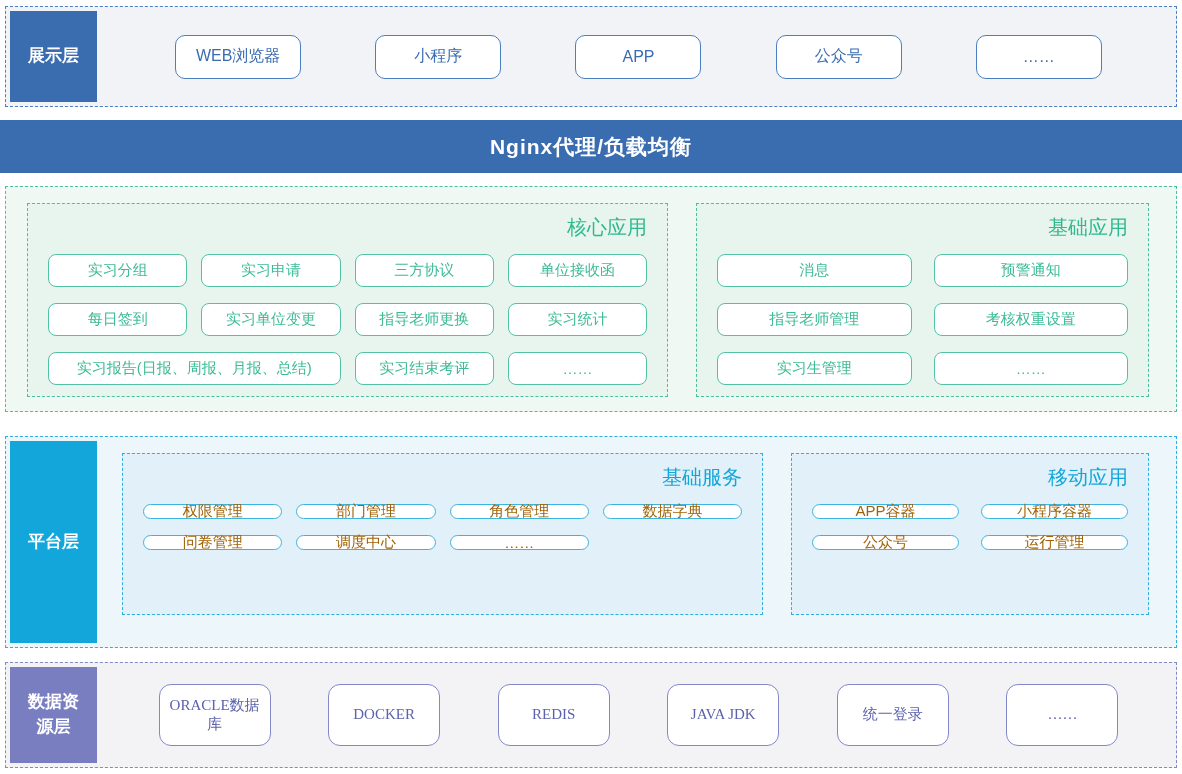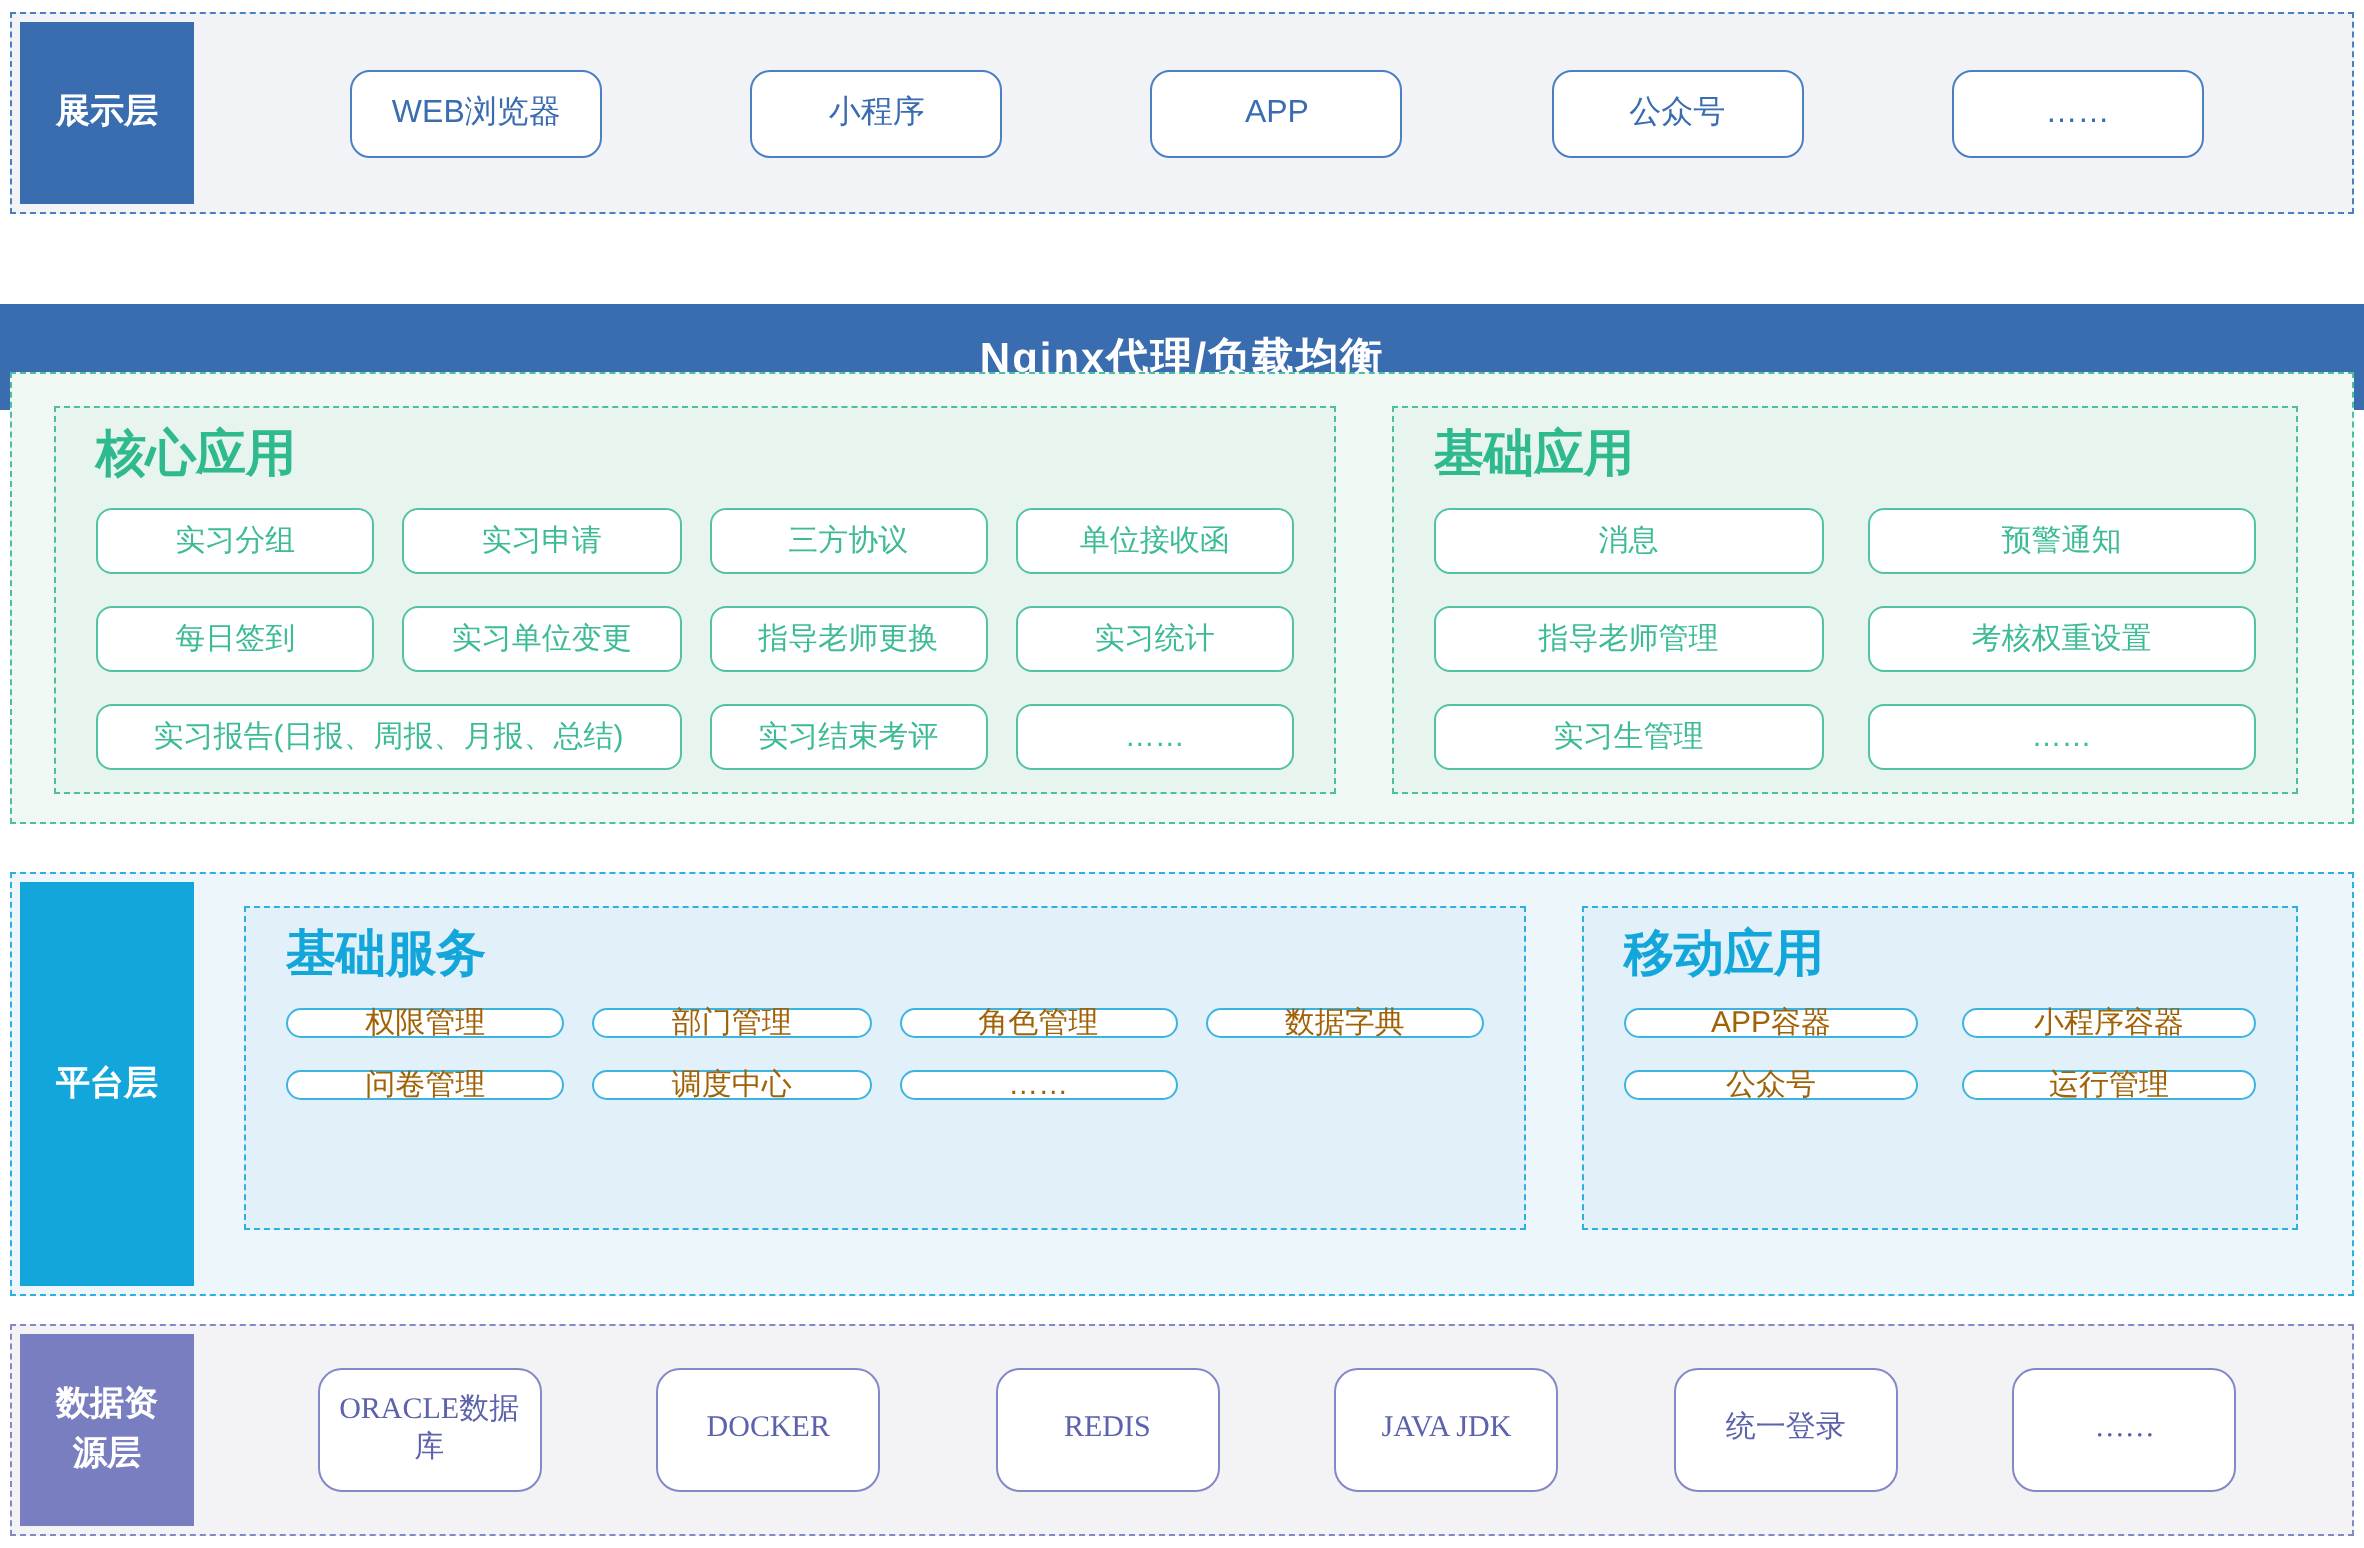--- a/index.html
+++ b/index.html
@@ -15,21 +15,21 @@
   }
   .layer-presentation { top:6px;  height:101px; background:#f2f3f7; border:1.5px dashed #4a7fc1; }
   .layer-application  { top:186px; height:226px; background:#f0f8f4; border:1.5px dashed #4cbfa0; }
   .layer-platform     { top:436px; height:212px; background:#edf6fb; border:1.5px dashed #2eafe0; }
   .layer-data         { top:662px; height:106px; background:#f3f3f6; border:1.5px dashed #8388c7;font-family:Liberation Serif, serif; }
 
   .nginx-bar {
     position:absolute; left:0; right:0; top:120px; height:53px;
     background:#3a6cb0; color:#ffffff;
     display:flex; align-items:center; justify-content:center;
-    font-size:21px; font-weight:bold; letter-spacing:1px;margin-top:32px;
+    font-size:21px; font-weight:bold; letter-spacing:1px;
   }
 
   .layer-label {
     flex:0 0 87px; margin:4px; box-sizing:border-box;
     display:flex; align-items:center; justify-content:center;
     color:#ffffff; font-size:17px; font-weight:bold; text-align:center;
     line-height:1.45;
   }
   .label-blue   { background:#3a6cb0; }
   .label-green  { background:#41b79a; }
@@ -42,21 +42,21 @@
   .groups-content { padding:16px 27px 0 21px; gap:28px; }
   .group {
     box-sizing:border-box; border:1.5px dashed; padding:8px 20px 0;
   }
   .group-green { background:#e8f4ee; border-color:#4cbfa0; height:194px; }
   .group-cyan  { background:#e2f1f9; border-color:#2eafe0; height:162px; }
   .group-left  { flex:0 0 641px; }
   .group-right { flex:1; }
 
   .group-title {
-    text-align:left; font-size:25px; font-weight:bold;
+    text-align:right; font-size:20px; font-weight:normal;
     line-height:30px; margin-bottom:12px;
   }
   .title-green { color:#2eb98e; }
   .title-cyan  { color:#12a6db; }
 
   .grid { display:grid; column-gap:14px; row-gap:16px; }
   .grid-4 { grid-template-columns:repeat(4,1fr); }
   .grid-2 { grid-template-columns:repeat(2,1fr); column-gap:22px; }
   .span2 { grid-column:span 2; }
 

